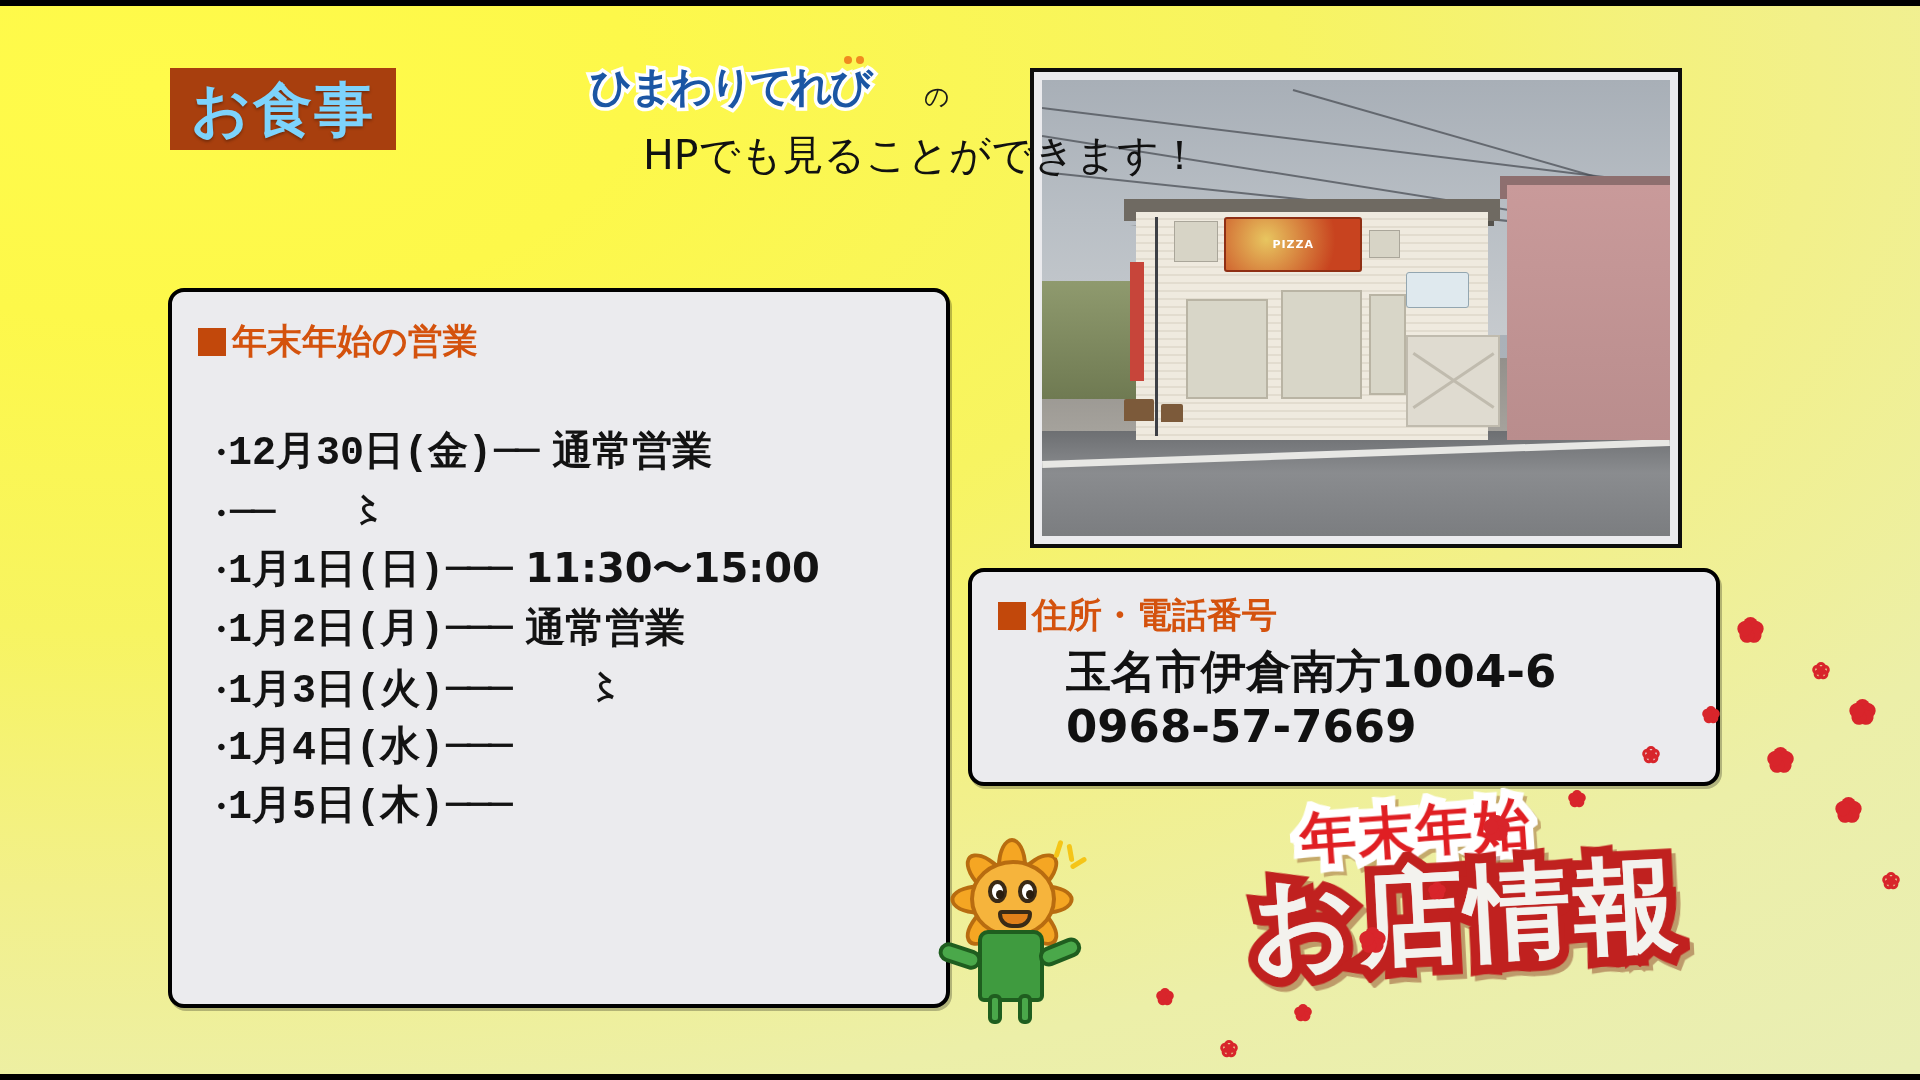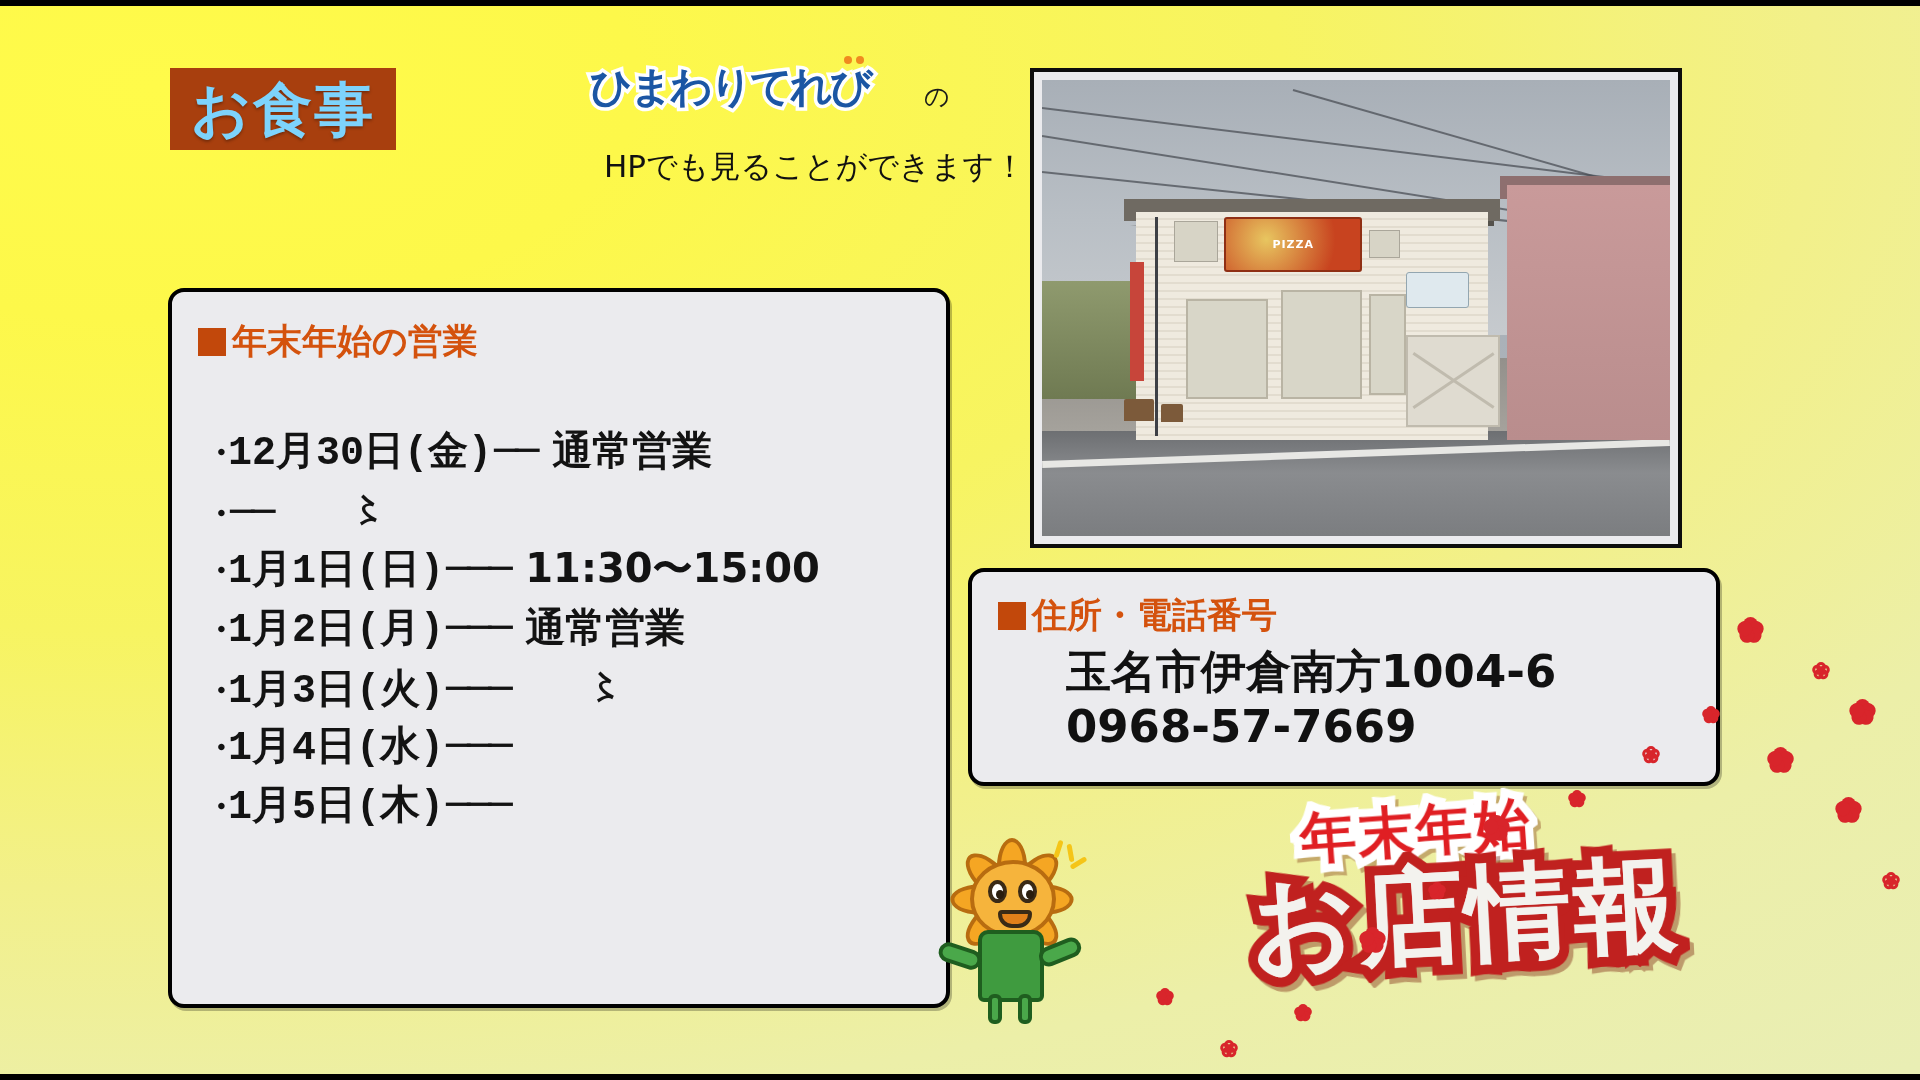--- a/index.html
+++ b/index.html
@@ -58,23 +58,23 @@
   #logo-dots {
     position: absolute; right: 6px; top: -10px;
     display: flex; gap: 4px;
   }
   #logo-dots i { width: 8px; height: 8px; border-radius: 50%; background: #f08a1f; display: block; }
   #logo-no {
     font-size: 25px; color: #1a1a1a; margin-left: 10px; margin-top: 14px;
     font-weight: normal;
   }
   #hp-note {
-    position: absolute; left: 604px; top: 128px;
-    font-size: 31px; color: #111; letter-spacing: 0px;
-    white-space: nowrap; z-index: 12; margin-top: 18px;
+    position: absolute; left: 643px; top: 128px;
+    font-size: 41px; color: #111; letter-spacing: 0px;
+    white-space: nowrap; z-index: 12;
   }
 
   
   .panel {
     background: #ebebee;
     border: 4px solid #000;
     border-radius: 16px;
     box-shadow: 2px 3px 0 rgba(0,0,0,.25);
   }
   #shop-name-panel {

